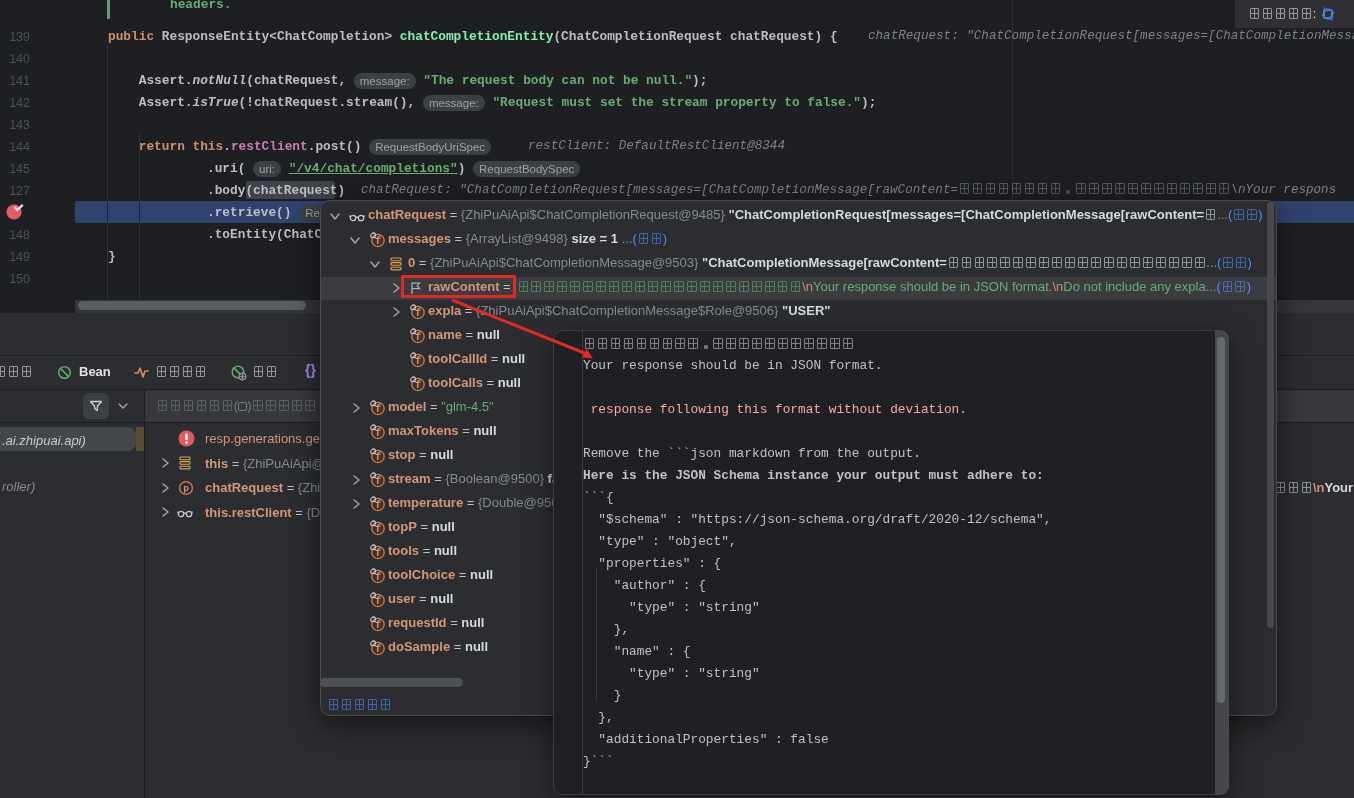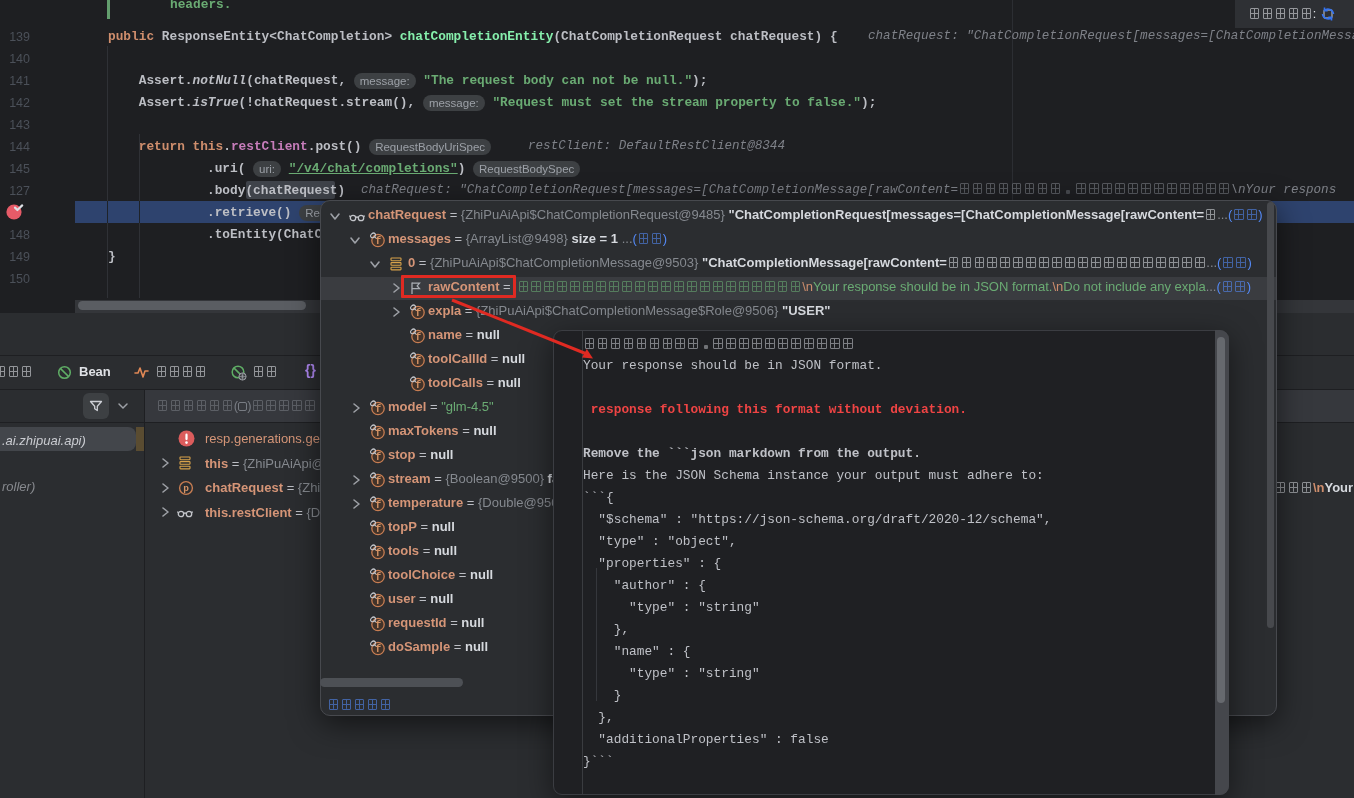--- a/index.html
+++ b/index.html
@@ -311,23 +311,23 @@
 <div class="abs" style="left:320px;top:678px;width:143px;height:9px;background:#4d5055;border-radius:4.5px"></div>
 <div class="abs" style="left:327px;top:697px;font-size:13.5px;color:#548af7"><span class="zz" style="font-size:13.5px;color:#548af7;"><i></i><i></i><i></i><i></i><i></i></span></div>
 <div class="abs" style="left:1267px;top:202px;width:7px;height:426px;background:#47494d;border-radius:3.5px"></div>
 <div class="abs" style="left:553px;top:330px;width:676px;height:465px;background:#1f2023;border:1px solid #3b3d42;border-radius:9px;box-shadow:0 8px 30px rgba(0,0,0,.5)"></div>
 <div class="abs" style="left:582px;top:331px;width:1px;height:463px;background:#3a3c40"></div>
 <div class="abs" style="left:1215px;top:330px;width:14px;height:465px;background:#45474c;border-radius:0 9px 9px 0"></div>
 <div class="abs" style="left:1217px;top:337px;width:8px;height:366px;background:#66696e;border-radius:4px"></div>
 <div class="abs" style="left:596px;top:568px;width:1px;height:133px;background:#35373c"></div>
 <div class="abs" style="left:583px;top:336px;font-size:13px;color:#c2c4ca"><span class="zz" style="font-size:13px;color:#c2c4ca;"><i></i><i></i><i></i><i></i><i></i><i></i><i></i><i></i><i></i></span><span class="zz"></span><i style="display:inline-block;width:4px;height:4px;background:#c2c4ca;opacity:.5;border-radius:1px;vertical-align:-1px;margin:0 4px"></i><span class="zz" style="font-size:13px;color:#c2c4ca;"><i></i><i></i><i></i><i></i><i></i><i></i><i></i><i></i><i></i><i></i><i></i></span></div>
 <div class="abs mono" style="left:583px;top:358px;font-weight:normal;color:#bfc1c7">Your response should be in JSON format.</div>
-<div class="abs mono" style="left:583px;top:402px;font-weight:bold;color:#ef4444"> response following this format without deviation.</div>
-<div class="abs mono" style="left:583px;top:446px;font-weight:bold;color:#bfc1c7">Remove the ```json markdown from the output.</div>
-<div class="abs mono" style="left:583px;top:468px;font-weight:normal;color:#bfc1c7">Here is the JSON Schema instance your output must adhere to:</div>
+<div class="abs mono" style="left:583px;top:402px;font-weight:normal;color:#fca5a5"> response following this format without deviation.</div>
+<div class="abs mono" style="left:583px;top:446px;font-weight:normal;color:#bfc1c7">Remove the ```json markdown from the output.</div>
+<div class="abs mono" style="left:583px;top:468px;font-weight:bold;color:#bfc1c7">Here is the JSON Schema instance your output must adhere to:</div>
 <div class="abs mono" style="left:583px;top:490px;font-weight:normal;color:#bfc1c7">```{</div>
 <div class="abs mono" style="left:583px;top:512px;font-weight:normal;color:#bfc1c7">  "$schema" : "https://json-schema.org/draft/2020-12/schema",</div>
 <div class="abs mono" style="left:583px;top:534px;font-weight:normal;color:#bfc1c7">  "type" : "object",</div>
 <div class="abs mono" style="left:583px;top:556px;font-weight:normal;color:#bfc1c7">  "properties" : {</div>
 <div class="abs mono" style="left:583px;top:578px;font-weight:normal;color:#bfc1c7">    "author" : {</div>
 <div class="abs mono" style="left:583px;top:600px;font-weight:normal;color:#bfc1c7">      "type" : "string"</div>
 <div class="abs mono" style="left:583px;top:622px;font-weight:normal;color:#bfc1c7">    },</div>
 <div class="abs mono" style="left:583px;top:644px;font-weight:normal;color:#bfc1c7">    "name" : {</div>
 <div class="abs mono" style="left:583px;top:666px;font-weight:normal;color:#bfc1c7">      "type" : "string"</div>
 <div class="abs mono" style="left:583px;top:688px;font-weight:normal;color:#bfc1c7">    }</div>

